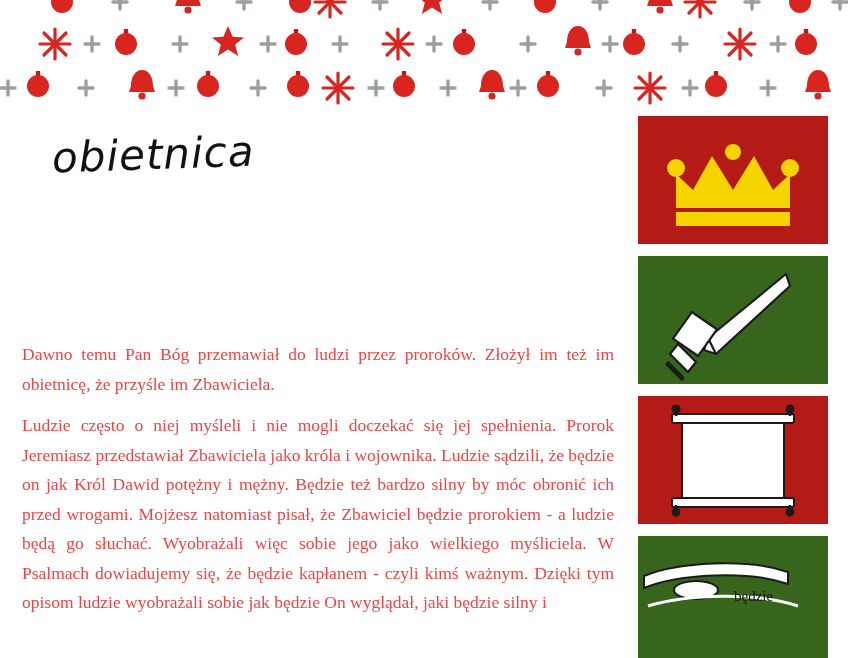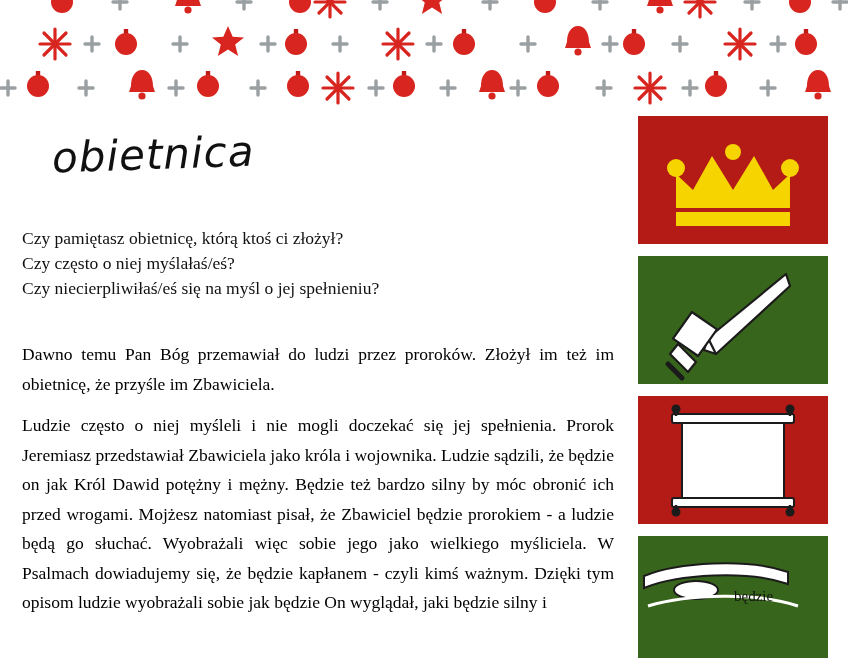--- a/index.html
+++ b/index.html
@@ -60,21 +60,21 @@
 
   .body-text {
     position: absolute;
     left: 22px;
     top: 232px;
     width: 592px;
     font-size: 17.5px;
     line-height: 29.5px;
     text-align: justify;
     text-justify: inter-word;
-    color: #000000;
+    color: #ef4444;
   }
   .body-text p {
     margin: 0;
   }
   .body-text p + p {
     margin-top: 12px;
   }
 
   
   .cards {
@@ -203,25 +203,20 @@
       <use href="#plusgray" x="768" y="88"></use>
       <use href="#bell" x="818" y="84"></use>
     </g>
   </svg>
 </div>
 
 <div class="page">
 
   <div class="title">obietnica</div>
 
-  <div class="questions">
-    <div>Czy pamiętasz obietnicę, którą ktoś ci złożył?</div>
-    <div>Czy często o niej myślałaś/eś?</div>
-    <div>Czy niecierpliwiłaś/eś się na myśl o jej spełnieniu?</div>
-  </div>
 
   <div class="body-text">
     <p>Dawno temu Pan Bóg przemawiał do ludzi przez proroków. Złożył im też im obietnicę, że przyśle im Zbawiciela.</p>
     <p>Ludzie często o niej myśleli i nie mogli doczekać się jej spełnienia. Prorok Jeremiasz przedstawiał Zbawiciela jako króla i wojownika. Ludzie sądzili, że będzie on jak Król Dawid potężny i mężny. Będzie też bardzo silny by móc obronić ich przed wrogami. Mojżesz natomiast pisał, że Zbawiciel będzie prorokiem - a ludzie będą go słuchać. Wyobrażali więc sobie jego jako wielkiego myśliciela. W Psalmach dowiadujemy się, że będzie kapłanem - czyli kimś ważnym. Dzięki tym opisom ludzie wyobrażali sobie jak będzie On wyglądał, jaki będzie silny i</p>
   </div>
 
   <div class="cards">
 
     <div class="card card-crown">
       <svg width="190" height="128" viewBox="0 0 190 128">

